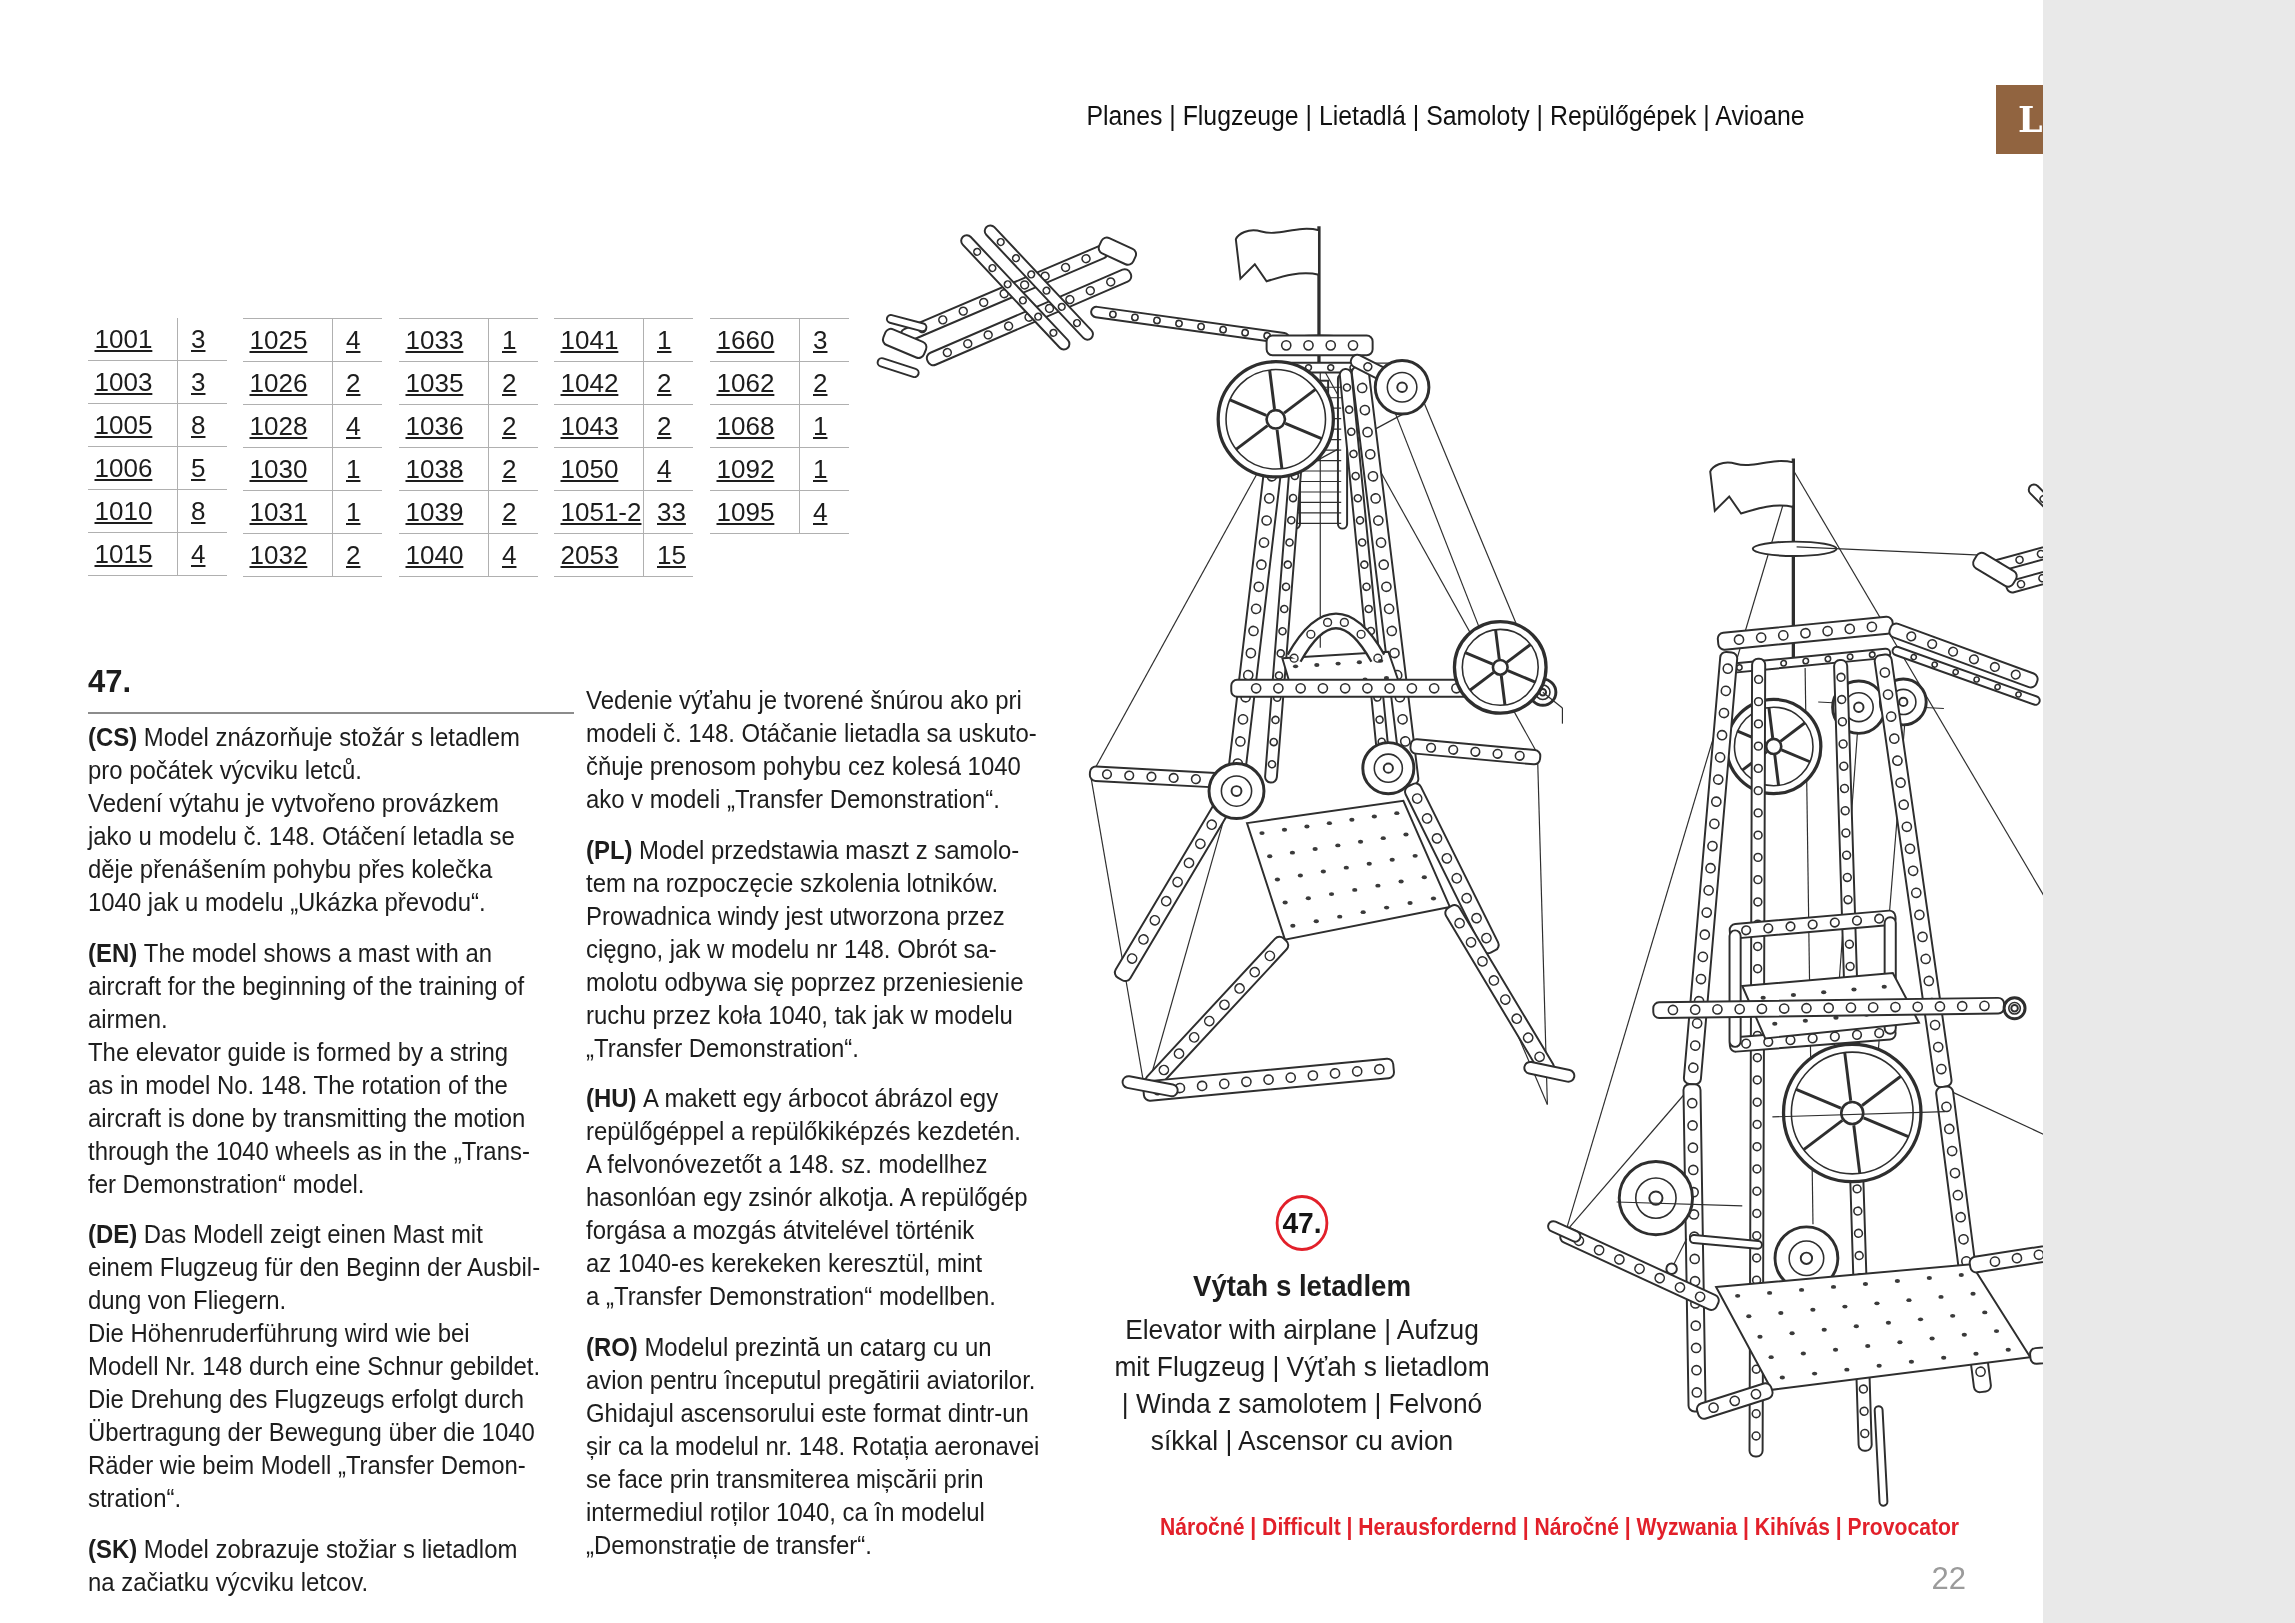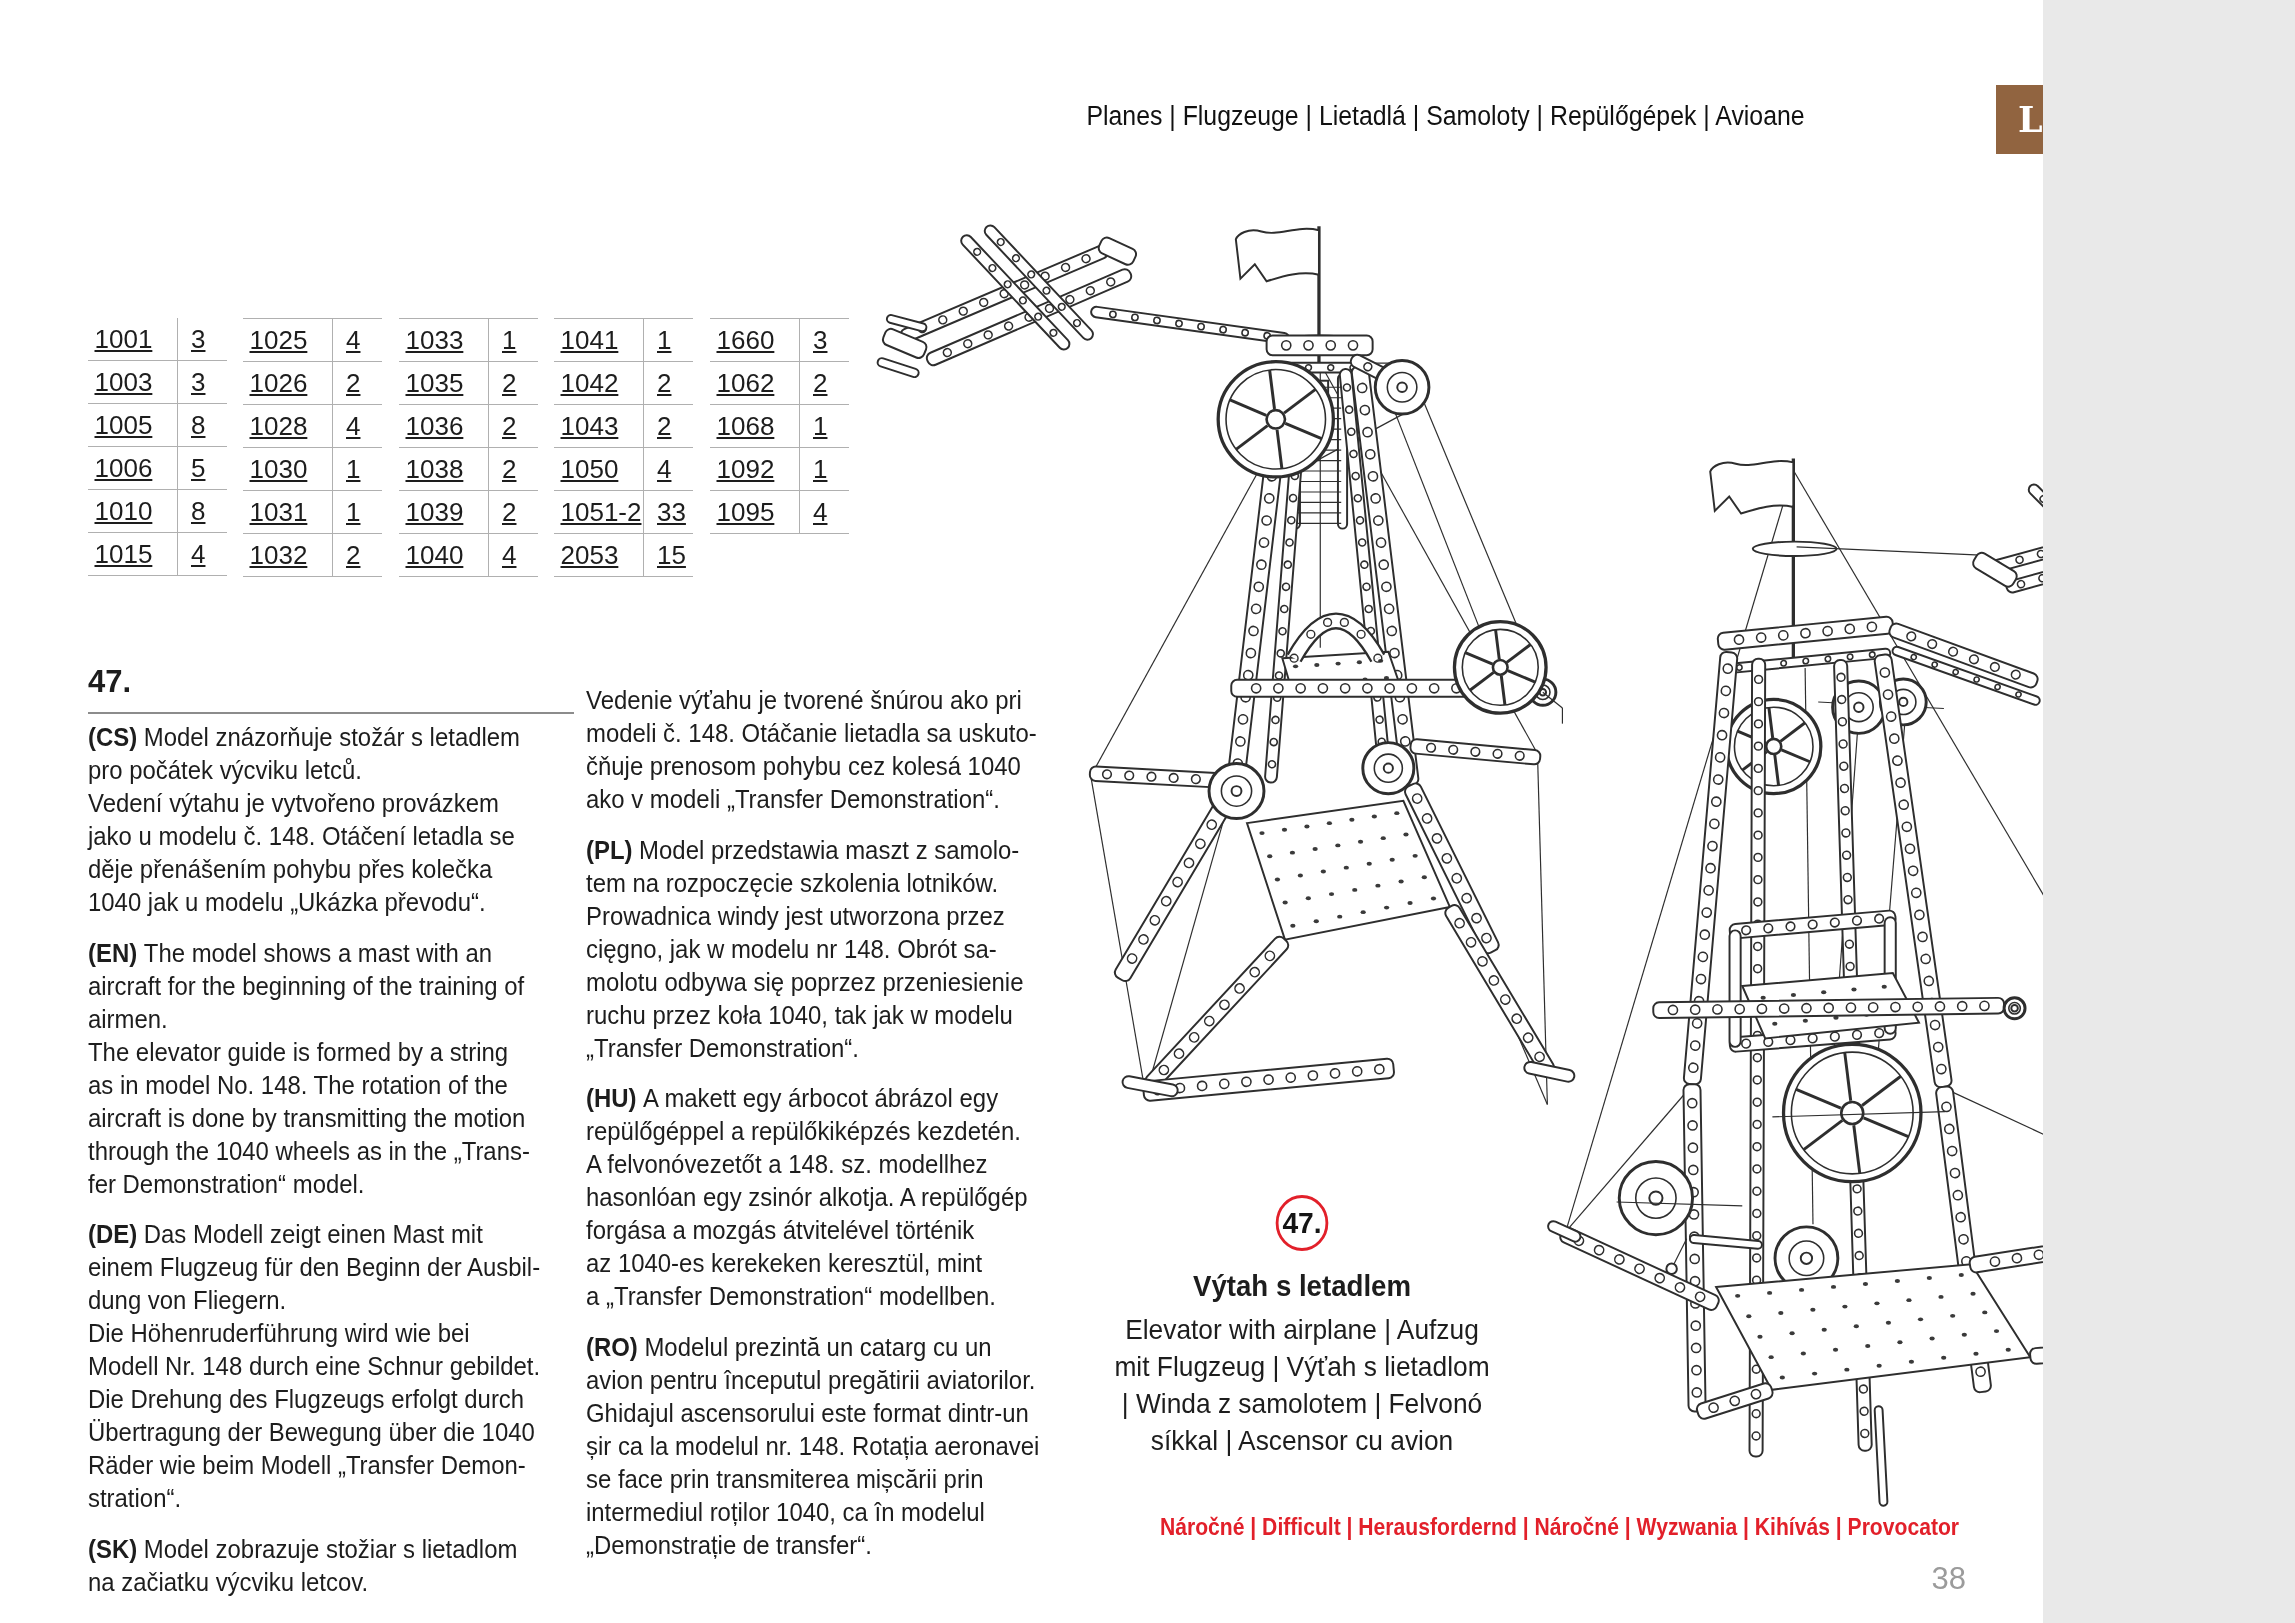--- a/index.html
+++ b/index.html
@@ -1135,16 +1135,16 @@
   <div class="caption">
     <div class="badge" id="badge" style="border-color: rgb(226, 32, 42);">47.</div>
     <div class="caption-title">Výtah s letadlem</div>
     <div class="caption-tr">Elevator with airplane | Aufzug
 mit Flugzeug | Výťah s lietadlom
 | Winda z samolotem | Felvonó
 síkkal | Ascensor cu avion</div>
   </div>
 
   <div class="difficulty" id="difficulty" style="color: rgb(226, 32, 42);">Náročné | Difficult | Herausfordernd | Náročné | Wyzwania | Kihívás | Provocator</div>
-  <div class="pagenum">38</div>
+  <div class="pagenum">22</div>
 
 </div>
 
 
 </body></html>

